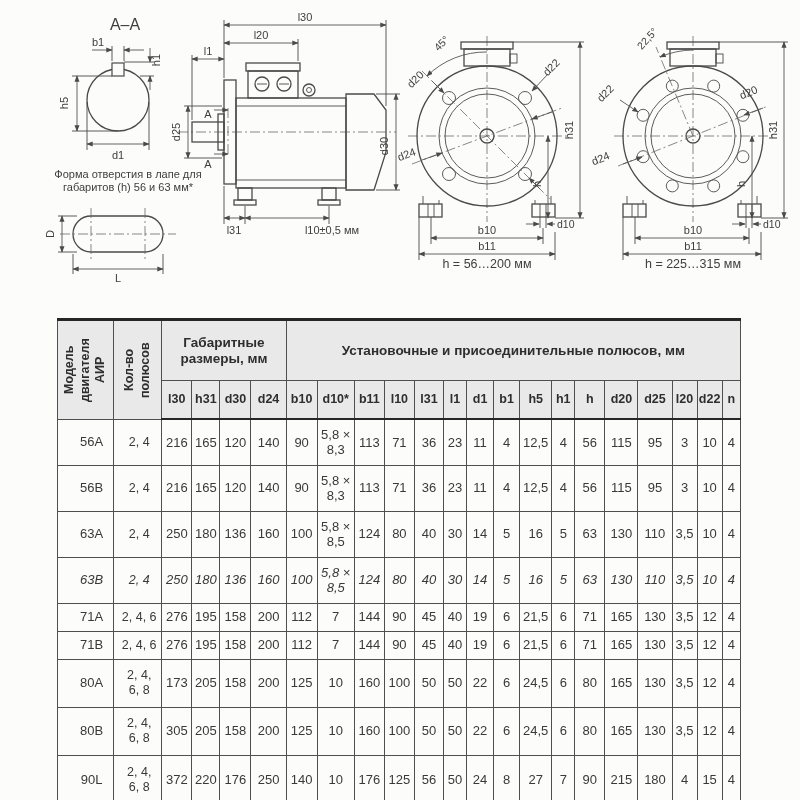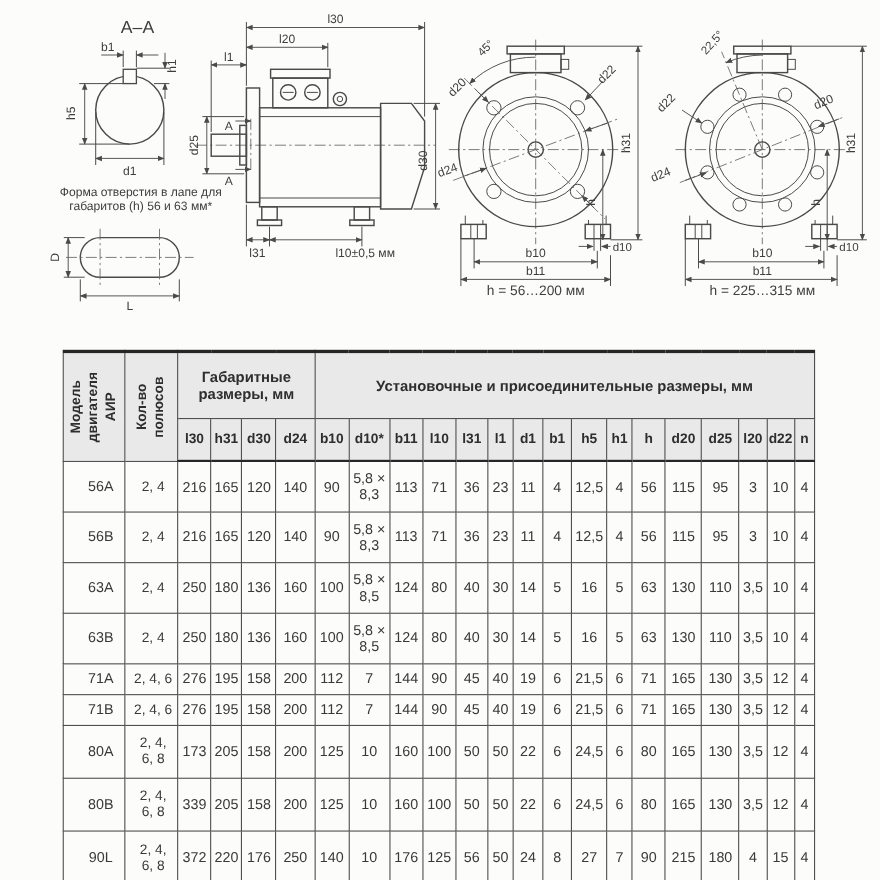--- a/index.html
+++ b/index.html
@@ -284,21 +284,21 @@
         <col style="width: 34px;">
         <col style="width: 25px;">
         <col style="width: 25px;">
         <col style="width: 18px;">
       </colgroup>
       <thead>
         <tr class="grp">
           <th rowspan="2"><div class="vert">Модель двигателя АИР</div></th>
           <th rowspan="2"><div class="vert">Кол-во полюсов</div></th>
           <th colspan="4">Габаритные размеры, мм</th>
-          <th colspan="16">Установочные и присоединительные размеры, мм</th>
+          <th colspan="16">Установочные и присоединительные полюсов, мм</th>
         </tr>
         <tr class="sub">
           <th>l30</th>
           <th>h31</th>
           <th>d30</th>
           <th>d24</th>
           <th>b10</th>
           <th>d10*</th>
           <th>b11</th>
           <th>l10</th>
@@ -385,21 +385,21 @@
           <td>5</td>
           <td>16</td>
           <td>5</td>
           <td>63</td>
           <td>130</td>
           <td>110</td>
           <td>3,5</td>
           <td>10</td>
           <td>4</td>
         </tr>
-        <tr style="height: 46px;">
+        <tr style="height: 46px; font-style: italic;">
           <td class="model">63B</td>
           <td class="poles">2, 4</td>
           <td>250</td>
           <td>180</td>
           <td>136</td>
           <td>160</td>
           <td>100</td>
           <td>5,8 ×
 8,5</td>
           <td>124</td>
@@ -487,21 +487,21 @@
           <td>165</td>
           <td>130</td>
           <td>3,5</td>
           <td>12</td>
           <td>4</td>
         </tr>
         <tr style="height: 48px;">
           <td class="model">80B</td>
           <td class="poles">2, 4,
 6, 8</td>
-          <td>339</td>
+          <td>305</td>
           <td>205</td>
           <td>158</td>
           <td>200</td>
           <td>125</td>
           <td>10</td>
           <td>160</td>
           <td>100</td>
           <td>50</td>
           <td>50</td>
           <td>22</td>

